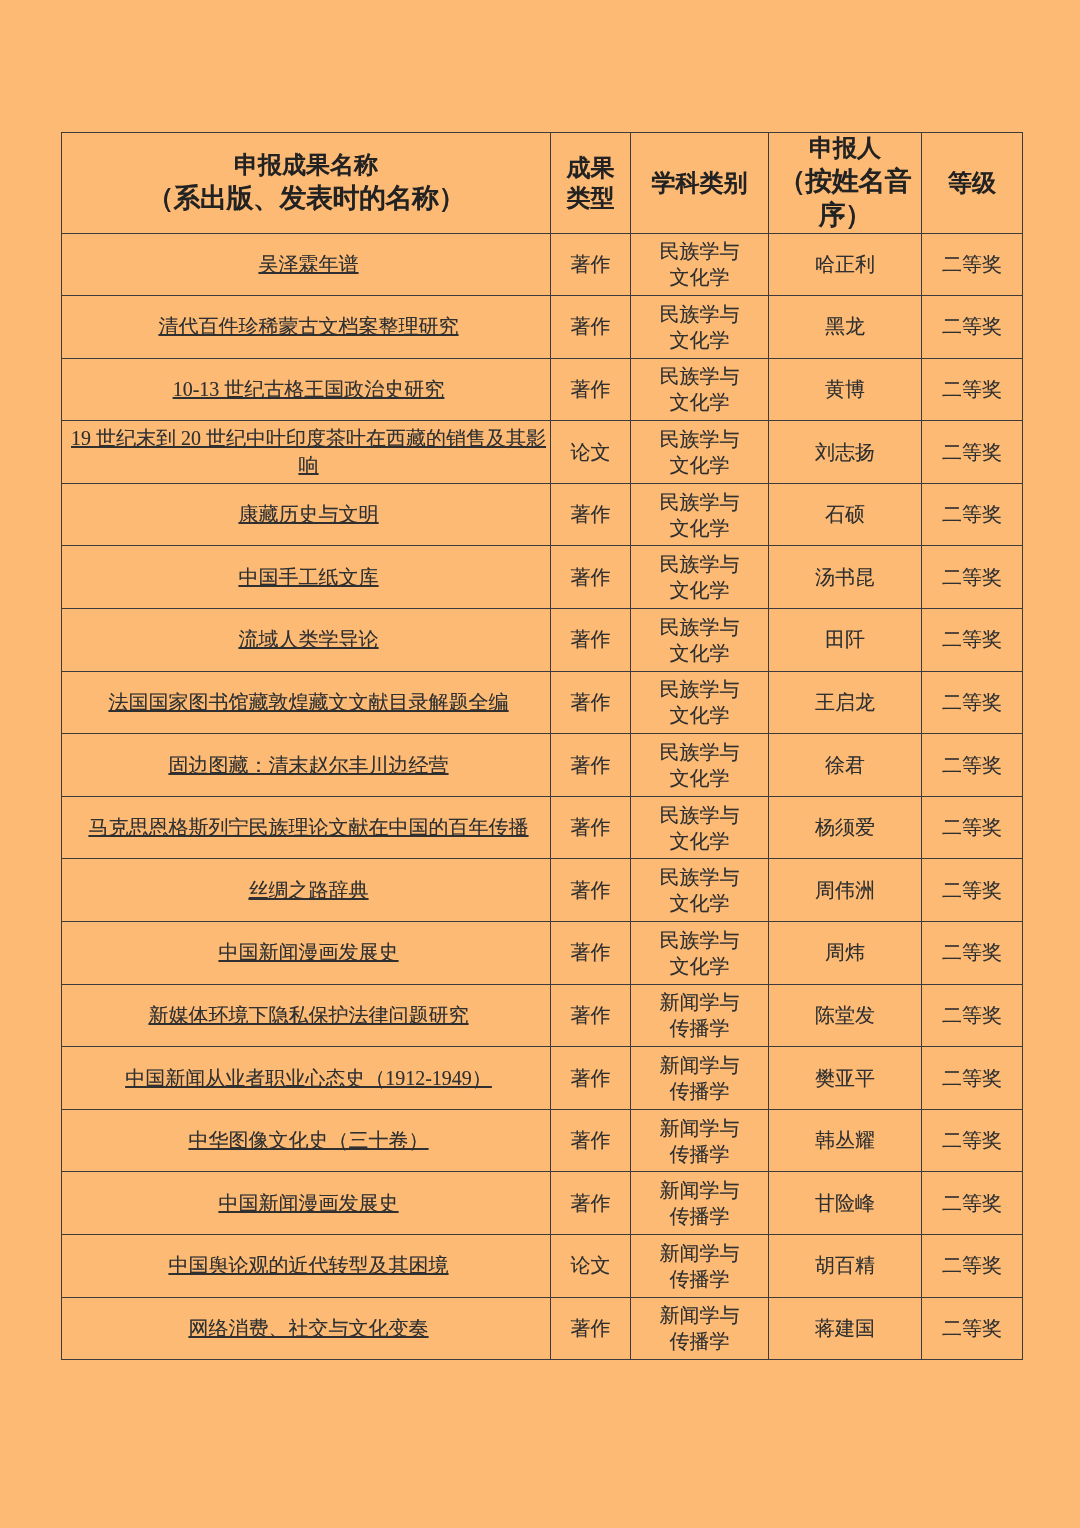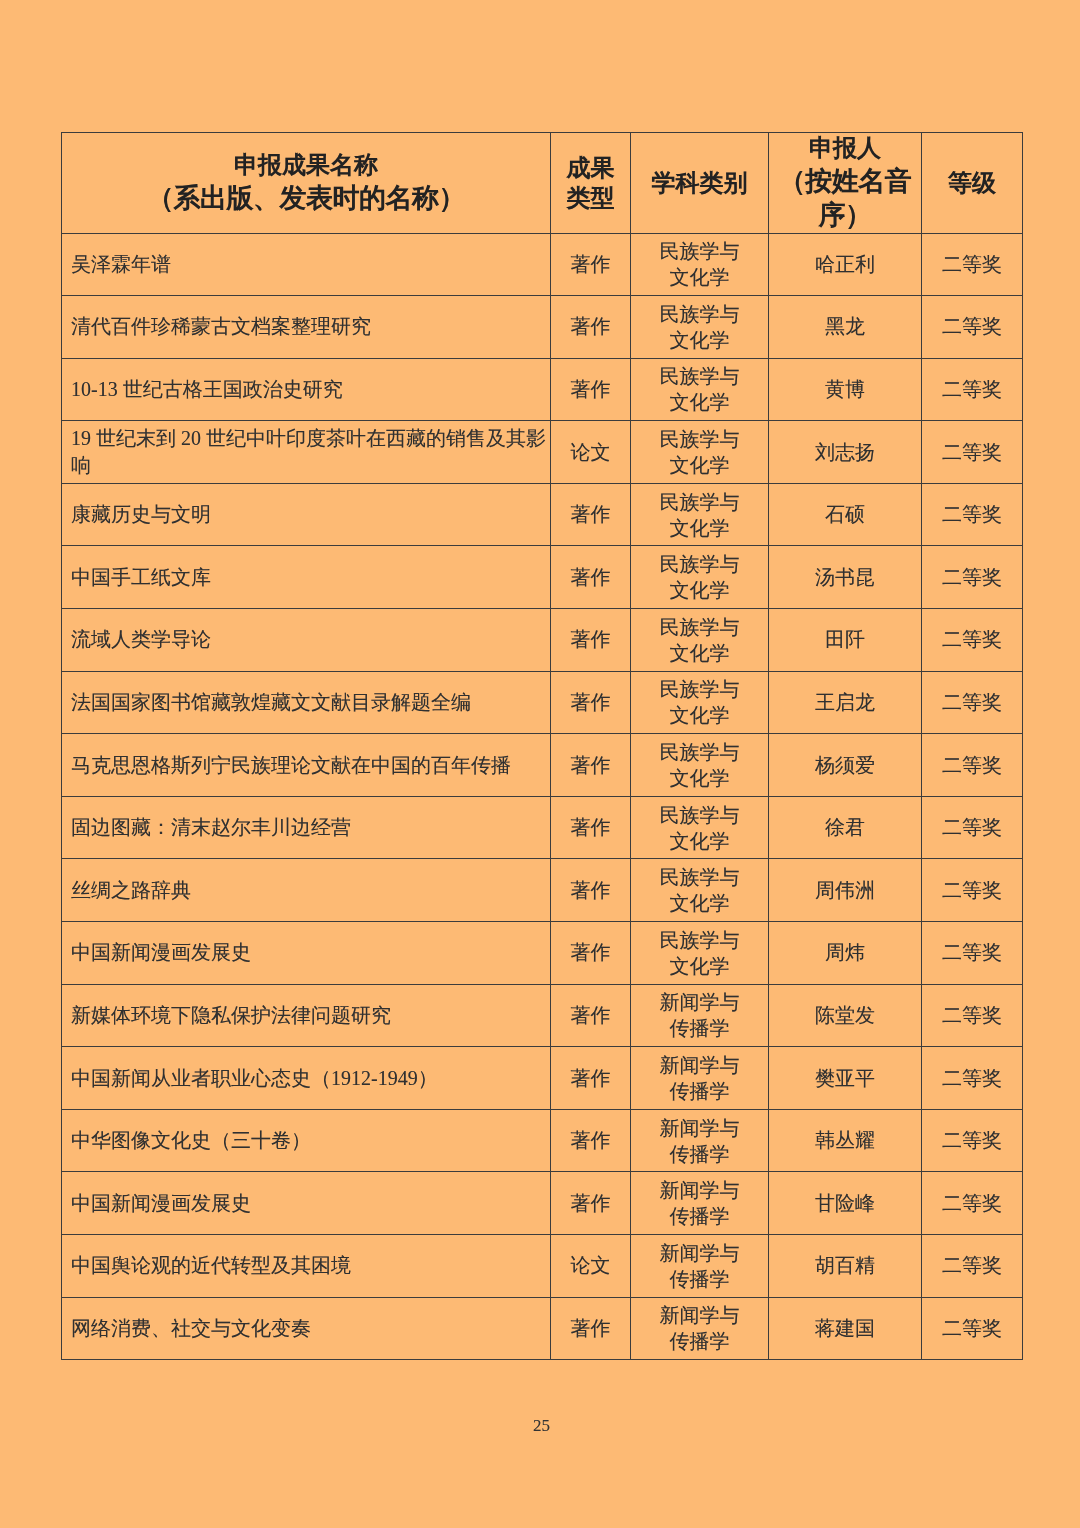--- a/index.html
+++ b/index.html
@@ -43,23 +43,24 @@
     font-weight: bold;
     letter-spacing: -0.5px;
     margin-top: 2px;
   }
   td {
     font-size: 20px;
     text-align: center;
     color: #303030;
   }
   td.c-name {
-    text-align: left;
+    text-align: center;
     padding-left: 9px;
     padding-right: 4px;
+    text-decoration: underline;
   }
   td.c-subject { line-height: 1.3; margin-top: 31px; }
   .page-number {
     position: absolute;
     top: 1416px;
     left: 0;
     width: 961px;  
     margin-left: 61px;
     text-align: center;
     font-size: 17px;
@@ -148,31 +149,31 @@
           <td class="c-grade">二等奖</td>
         </tr>
         <tr>
           <td class="c-name">法国国家图书馆藏敦煌藏文文献目录解题全编</td>
           <td class="c-type">著作</td>
           <td class="c-subject"><span>民族学与</span><br><span>文化学</span></td>
           <td class="c-applicant">王启龙</td>
           <td class="c-grade">二等奖</td>
         </tr>
         <tr>
+          <td class="c-name">固边图藏：清末赵尔丰川边经营</td>
+          <td class="c-type">著作</td>
+          <td class="c-subject"><span>民族学与</span><br><span>文化学</span></td>
+          <td class="c-applicant">徐君</td>
+          <td class="c-grade">二等奖</td>
+        </tr>
+        <tr>
           <td class="c-name">马克思恩格斯列宁民族理论文献在中国的百年传播</td>
           <td class="c-type">著作</td>
           <td class="c-subject"><span>民族学与</span><br><span>文化学</span></td>
           <td class="c-applicant">杨须爱</td>
-          <td class="c-grade">二等奖</td>
-        </tr>
-        <tr>
-          <td class="c-name">固边图藏：清末赵尔丰川边经营</td>
-          <td class="c-type">著作</td>
-          <td class="c-subject"><span>民族学与</span><br><span>文化学</span></td>
-          <td class="c-applicant">徐君</td>
           <td class="c-grade">二等奖</td>
         </tr>
         <tr>
           <td class="c-name">丝绸之路辞典</td>
           <td class="c-type">著作</td>
           <td class="c-subject"><span>民族学与</span><br><span>文化学</span></td>
           <td class="c-applicant">周伟洲</td>
           <td class="c-grade">二等奖</td>
         </tr>
         <tr>
@@ -220,15 +221,14 @@
         <tr>
           <td class="c-name">网络消费、社交与文化变奏</td>
           <td class="c-type">著作</td>
           <td class="c-subject"><span>新闻学与</span><br><span>传播学</span></td>
           <td class="c-applicant">蒋建国</td>
           <td class="c-grade">二等奖</td>
         </tr>
       </tbody>
   </table>
 
-  <div class="page-number">25</div>
 
 </div>
 
 </body></html>

